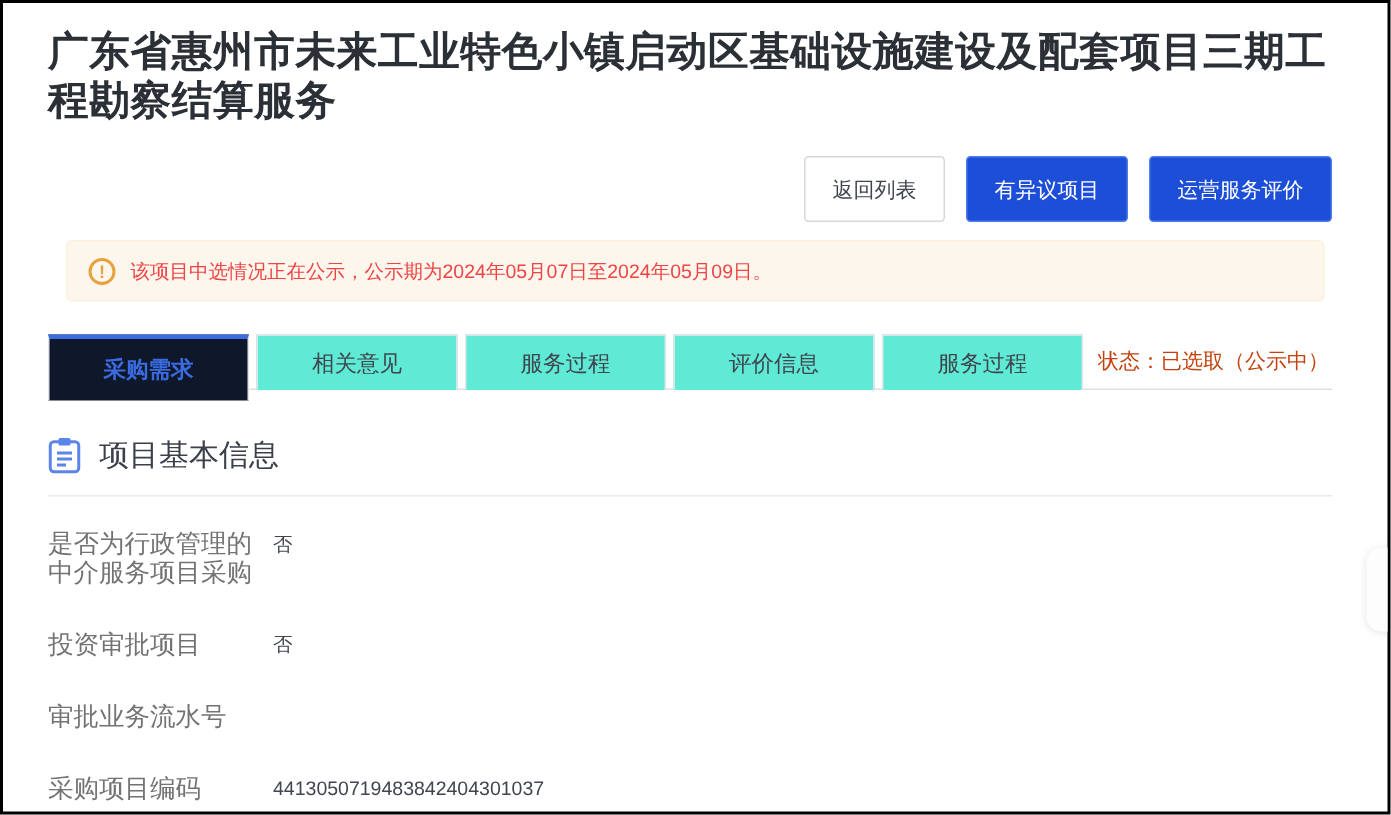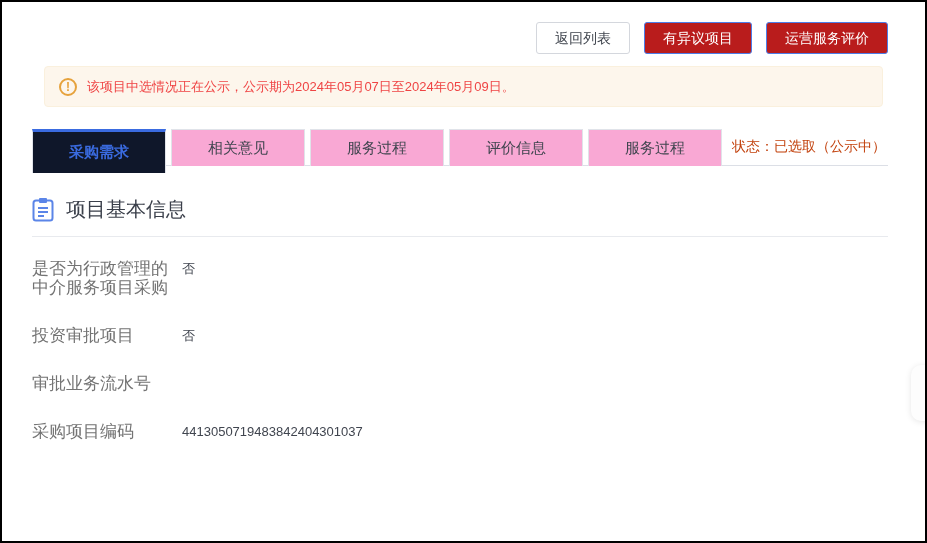--- a/index.html
+++ b/index.html
@@ -30,35 +30,35 @@
 
   
   .btn-row {
     margin-top: 20px;
     display: flex;
     justify-content: flex-end;
     gap: 14px;
     padding-right: 0;
   }
   .btn {
-    height: 32px;
+    height: 44px;
     padding: 0 18px;
     font-size: 14px;
     line-height: 30px;
     border-radius: 3px;
     cursor: pointer;
     white-space: nowrap;
   }
   .btn-plain {
     background: #fff;
     color: #3f444d;
     border: 1px solid #d4d7dd;
   }
   .btn-primary {
-    background: #b91c1c;
+    background: #1d4ed8;
     color: #fff;
     border: 1px solid #4d7de8;
   }
 
   
   .notice {
     margin: 12px 5px 0 12px;
     background: #fdf6ec;
     border: 1px solid #faf0dd;
     border-radius: 4px;
@@ -85,21 +85,21 @@
     margin-top: 22px;
     display: flex;
     align-items: flex-start;
     gap: 5px;
     border-bottom: 1px solid #dcdfe6;
     position: relative;
   }
   .tab {
     width: 134px;
     height: 37px;
-    background: #f9a8d4;
+    background: #5eead4;
     border: 1px solid #e0e3e9;
     border-bottom: none;
     margin-bottom: -1px;
     display: flex; align-items: center; justify-content: center;
     font-size: 15px;
     color: #40454f;
     cursor: pointer;
   }
   .tab.active {
     height: 44px;
@@ -165,20 +165,21 @@
     border-radius: 10px;
     box-shadow: 0 1px 6px rgba(0,0,0,0.10);
   }
 </style>
 </head>
 <body>
 
 <div class="page">
   <div class="content">
 
+    <h1 class="page-title">广东省惠州市未来工业特色小镇启动区基础设施建设及配套项目三期工程勘察结算服务</h1>
 
     <div class="btn-row">
       <button class="btn btn-plain">返回列表</button>
       <button class="btn btn-primary">有异议项目</button>
       <button class="btn btn-primary">运营服务评价</button>
     </div>
 
     <div class="notice">
       <span class="warn-icon">!</span>
       <span class="notice-text">该项目中选情况正在公示，公示期为2024年05月07日至2024年05月09日。</span>

